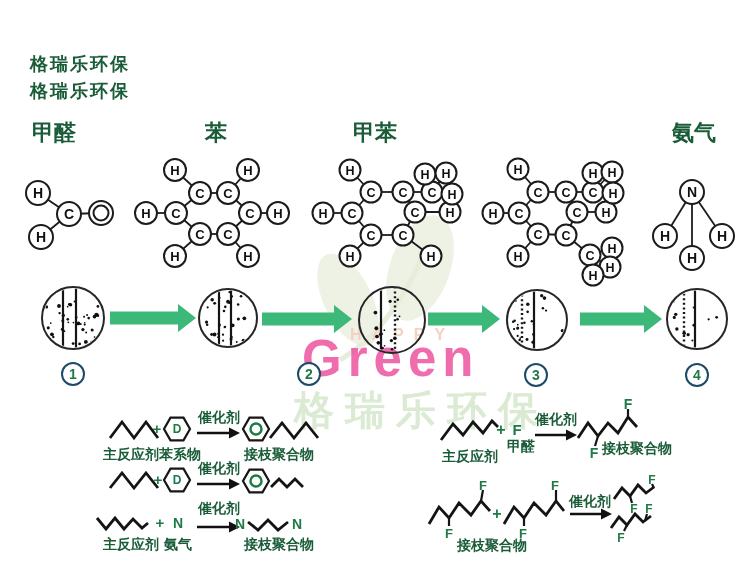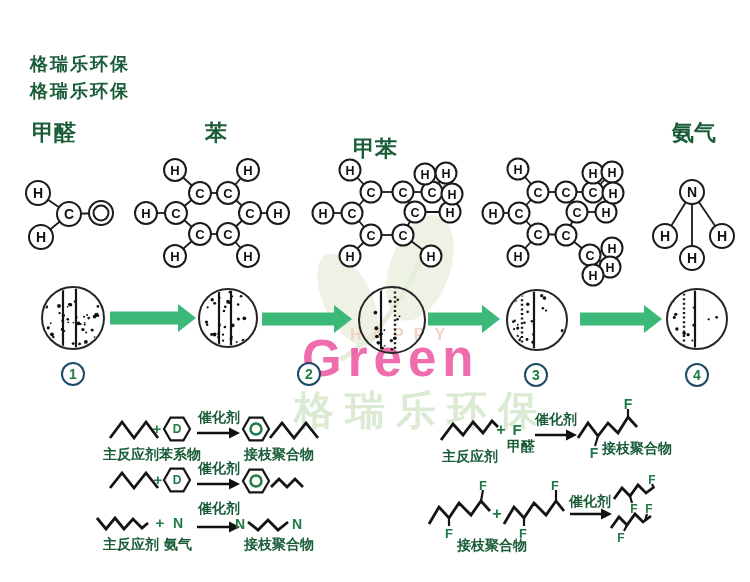--- a/index.html
+++ b/index.html
@@ -481,21 +481,21 @@
       <text x="649" y="513.32" font-size="12" font-weight="bold" text-anchor="middle" fill="#1f7a47" font-family="&quot;Liberation Sans&quot;,&quot;DejaVu Sans&quot;,sans-serif">F</text>
       <text x="621" y="542.32" font-size="12" font-weight="bold" text-anchor="middle" fill="#1f7a47" font-family="&quot;Liberation Sans&quot;,&quot;DejaVu Sans&quot;,sans-serif">F</text>
     </svg>
 
   <div class="overlay">
     <div class="title-line" style="left:30px;top:52px;">格瑞乐环保</div>
     <div class="title-line" style="left:30px;top:79px;">格瑞乐环保</div>
 
     <div class="col" style="left:54px;top:118px;">甲醛</div>
     <div class="col" style="left:216px;top:118px;">苯</div>
-    <div class="col" style="left:375px;top:134px;">甲苯</div>
+    <div class="col" style="left:375px;top:118px;">甲苯</div>
     <div class="col" style="left:694px;top:118px;">氨气</div>
 
     <div class="num" style="left:61px;top:362px;">1</div>
     <div class="num" style="left:297px;top:362px;">2</div>
     <div class="num" style="left:524px;top:363px;">3</div>
     <div class="num" style="left:685px;top:363px;">4</div>
 
     <div id="labels">
         <span class="rlabel" style="left: 219px; top: 418px;">催化剂</span>
         <span class="rlabel" style="left: 219px; top: 469px;">催化剂</span>

